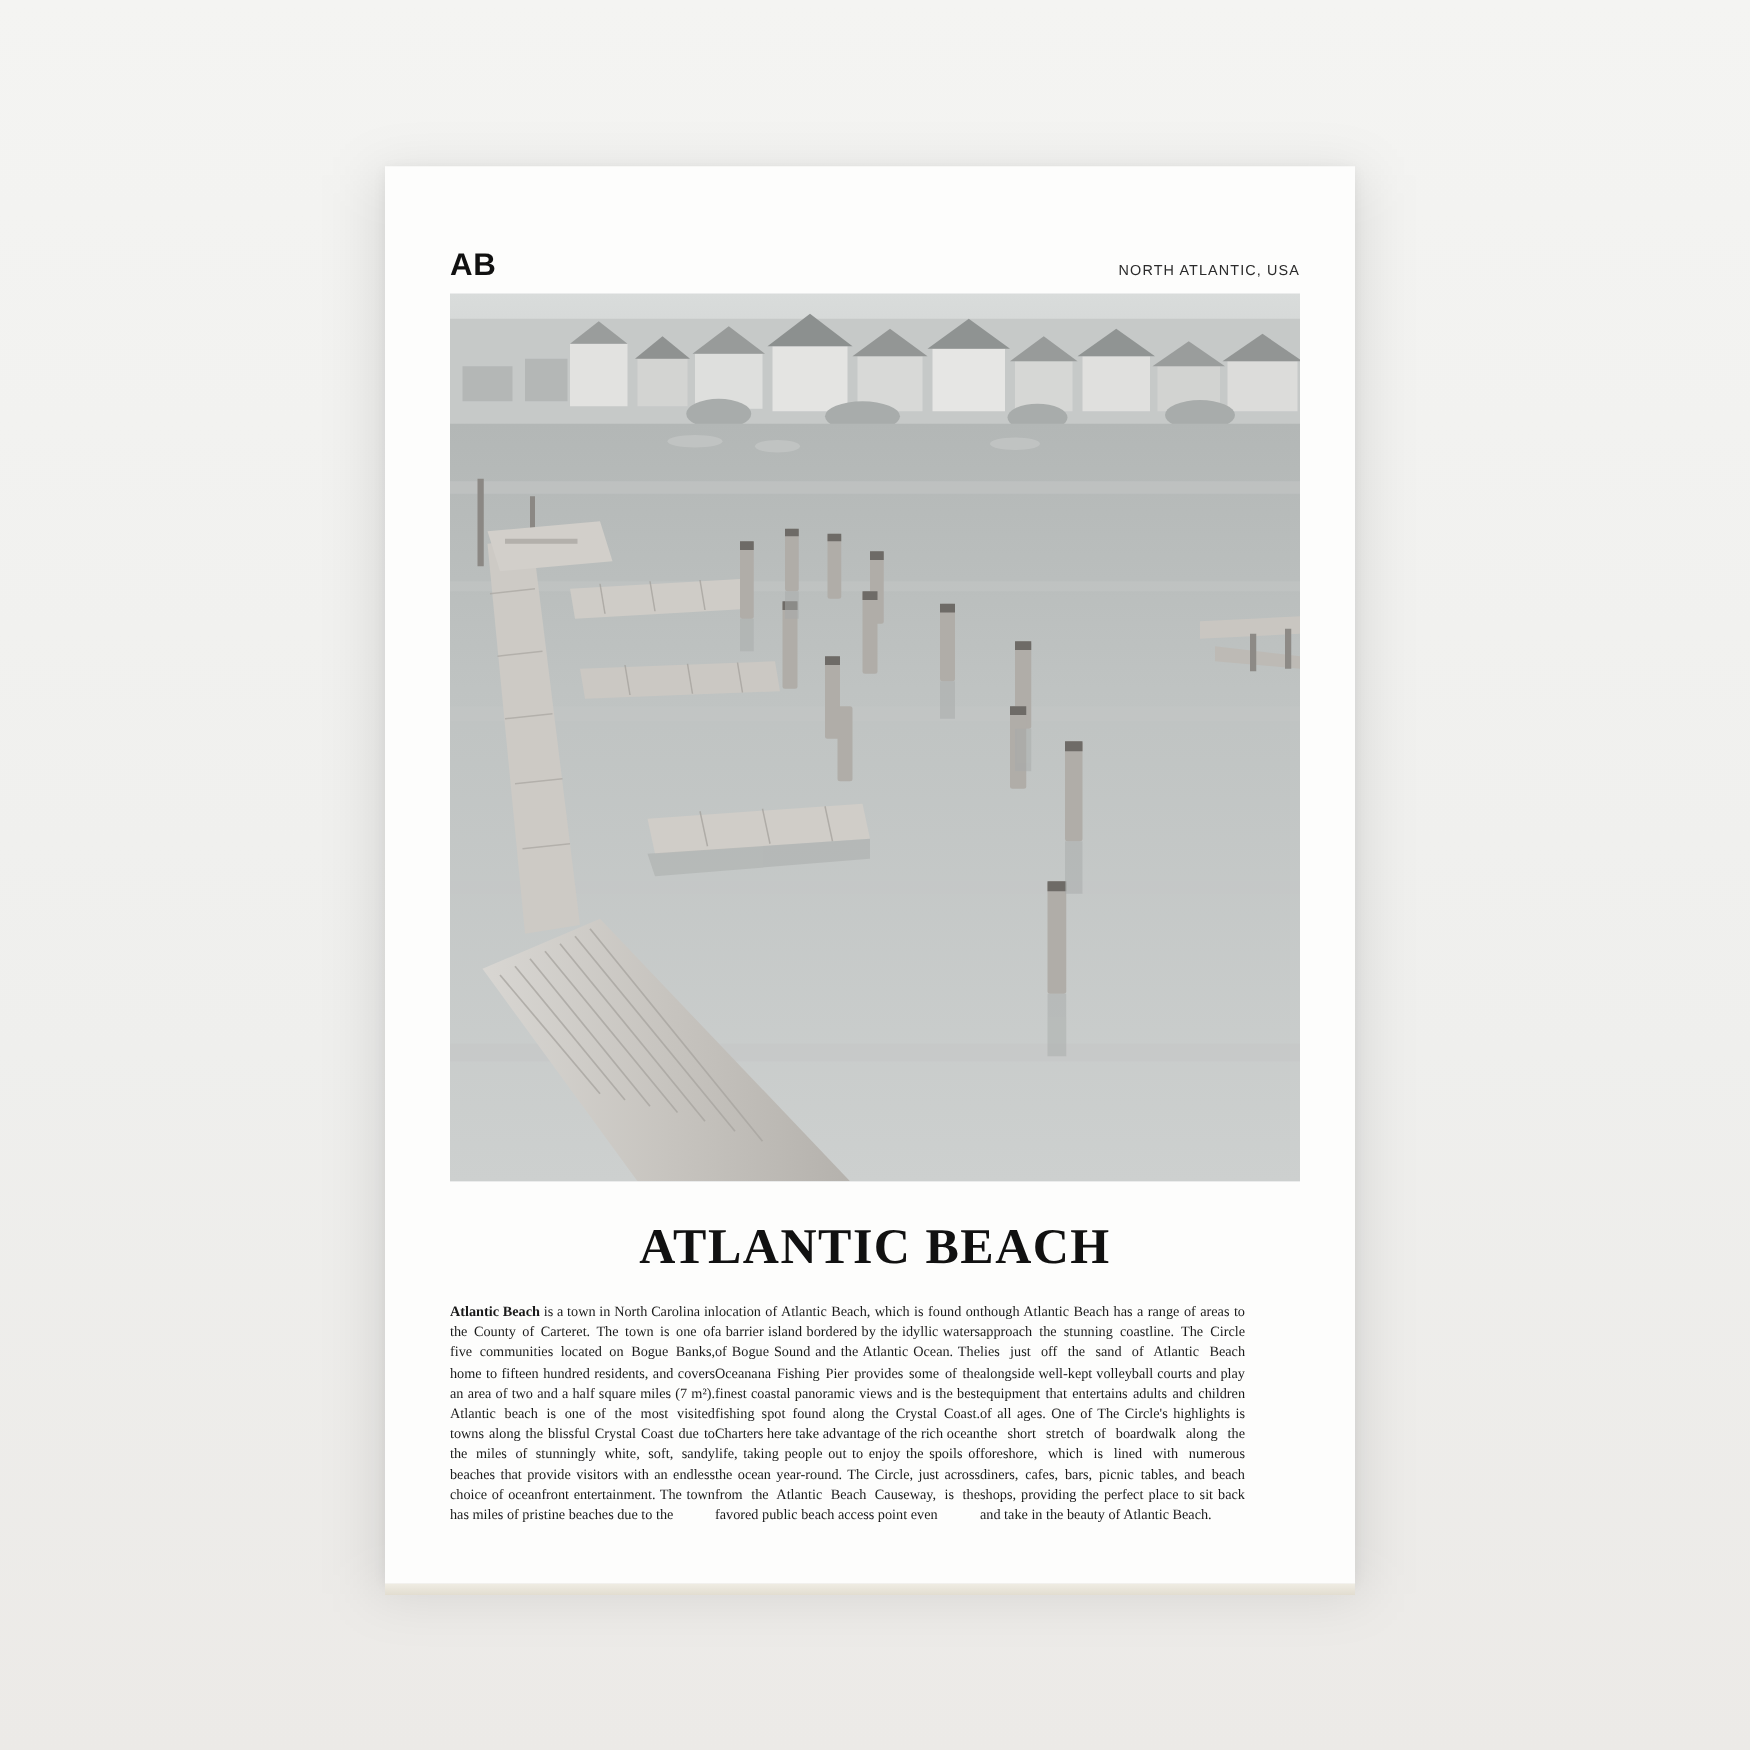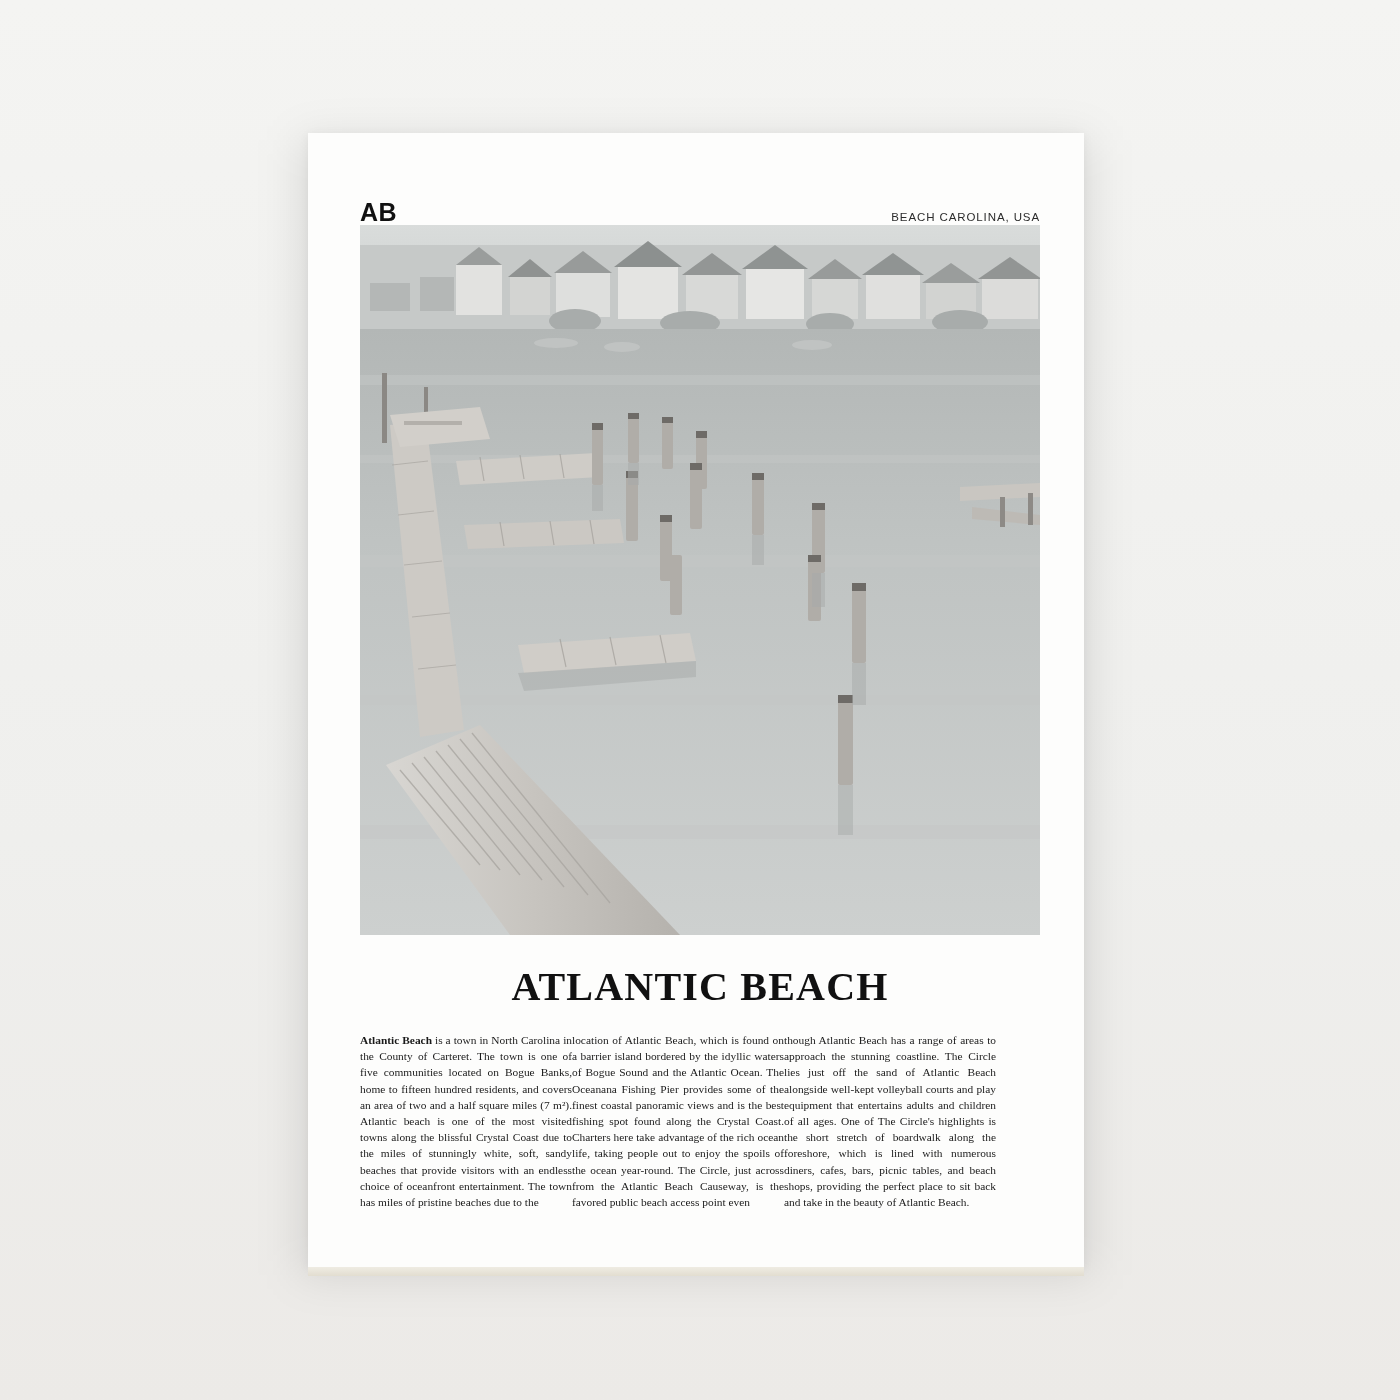--- a/index.html
+++ b/index.html
@@ -50,20 +50,21 @@
     top: 62px;
     width: 680px;
     height: 1010px;
   }
 
   .header {
     display: flex;
     align-items: flex-end;
     justify-content: space-between;
     height: 30px;
+    margin-bottom: 10px;
   }
   .logo {
     font-family: "Liberation Sans", sans-serif;
     font-weight: 700;
     font-size: 25px;
     letter-spacing: 0.5px;
     color: #111;
     line-height: 1;
   }
   .location {
@@ -125,21 +126,21 @@
 
 <div class="scene">
 
   <div class="poster-shadow"></div>
 
   <div class="poster">
     <div class="poster-inner">
 
       <div class="header">
         <div class="logo">AB</div>
-        <div class="location">BEACH CAROLINA, USA</div>
+        <div class="location">NORTH ATLANTIC, USA</div>
       </div>
 
       <div class="photo">
         <svg viewBox="0 0 680 710" preserveAspectRatio="none">
           <defs>
             <linearGradient id="sky" x1="0" y1="0" x2="0" y2="1">
               <stop offset="0%" stop-color="#d9dcdb"></stop>
               <stop offset="100%" stop-color="#cfd2d1"></stop>
             </linearGradient>
             <linearGradient id="water" x1="0" y1="0" x2="0" y2="1">

